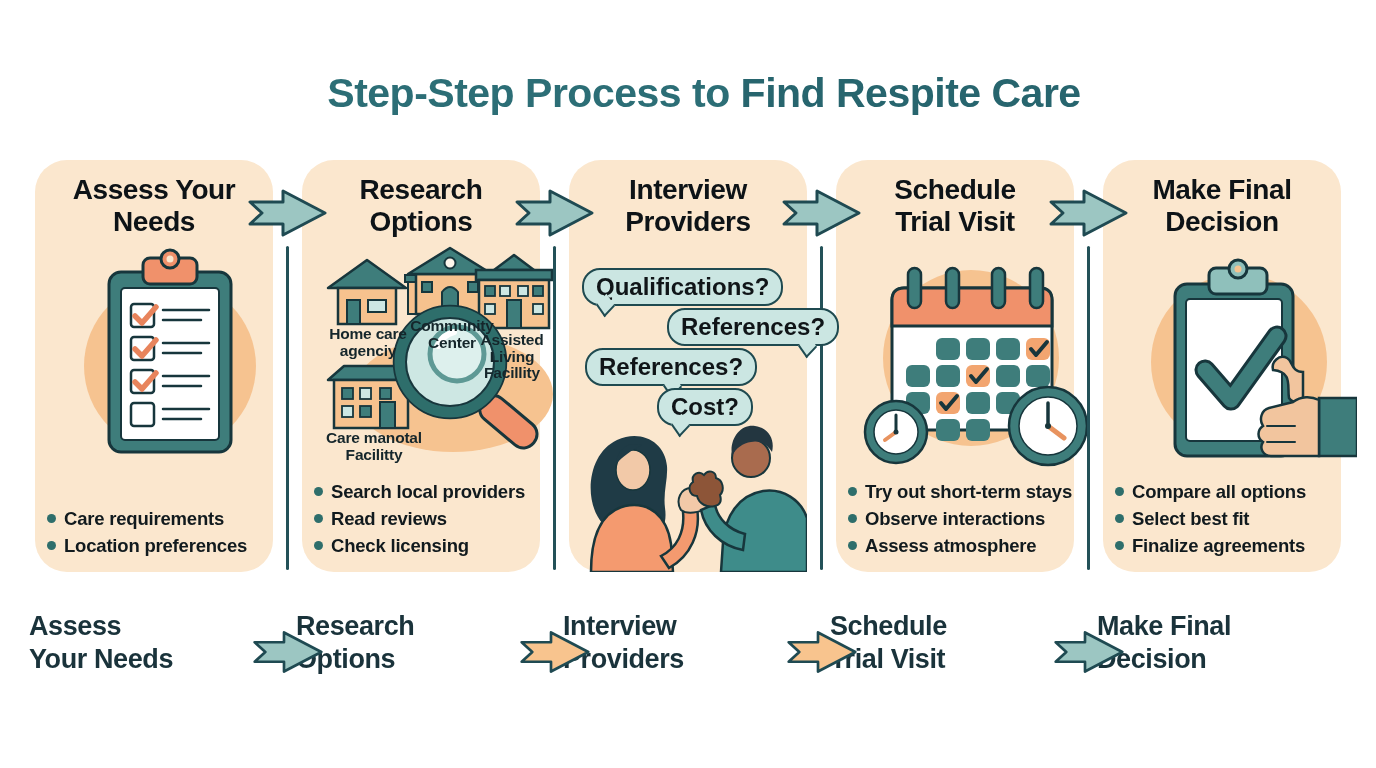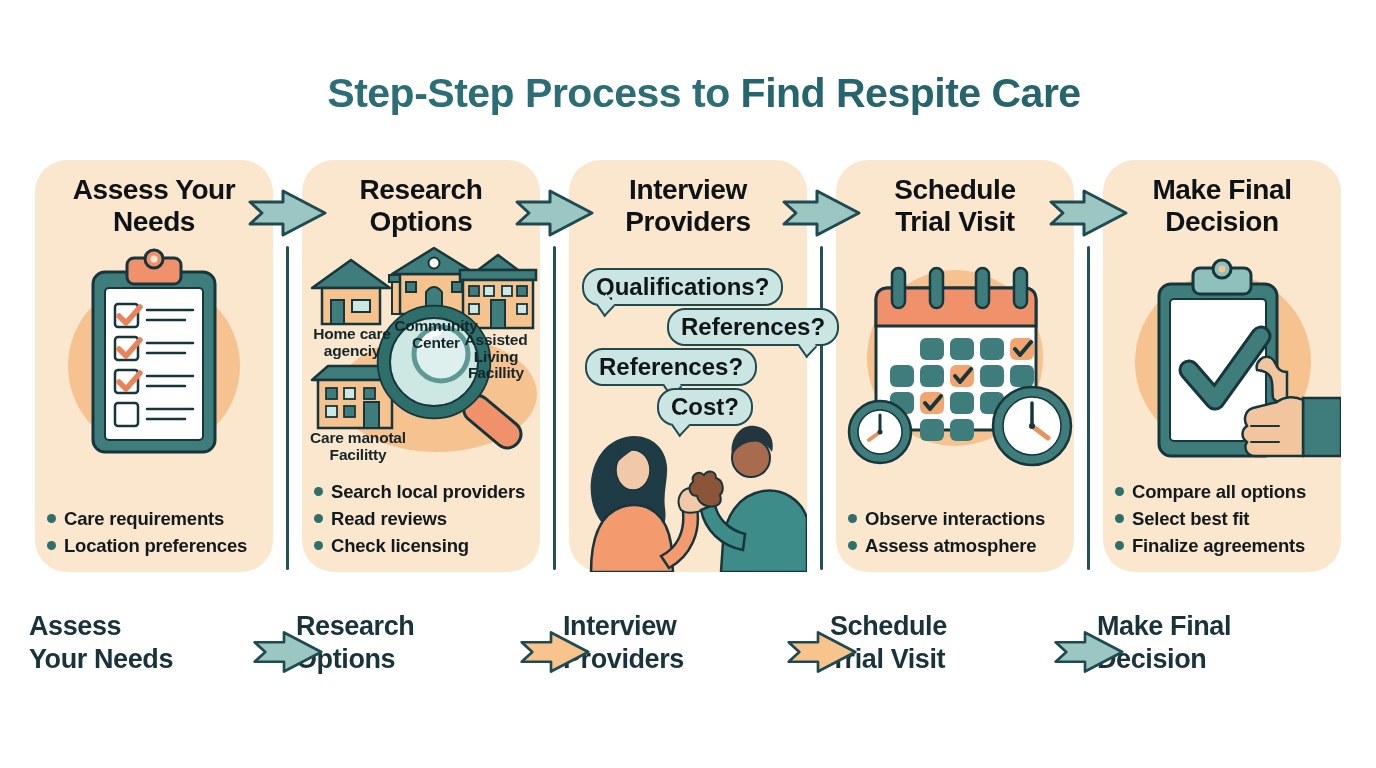--- a/index.html
+++ b/index.html
@@ -6,21 +6,21 @@
   .stage{position:relative;width:1376px;height:768px;background:#fff;overflow:hidden;
          font-family:"Liberation Sans","DejaVu Sans",sans-serif;}
   
   .main-title{position:absolute;top:54px;left:0;width:100%;margin:16px;text-align:center;
               font-size:41px;color:#2C6E76;font-weight:600;letter-spacing:-0.5px;}
   .main-title .em{font-weight:800;color:#27656E;}
   
   .card{position:absolute;top:160px;width:238px;height:412px;background:#FBE7CE;border-radius:32px;}
   .card-title{padding-top:14px;font-size:28px;font-weight:800;text-align:center;line-height:1.14;
               white-space:pre-line;color:#0D1317;letter-spacing:-0.4px;margin:0;}
-  .icon-wrap{position:absolute;left:0;top:88px;width:238px;}
+  .icon-wrap{position:absolute;left:16px;top:88px;width:238px;}
   .bullets{position:absolute;left:12px;right:2px;bottom:10px;list-style:none;margin:0;padding:0;}
   .bullets li{display:flex;gap:8px;margin:5px 0;font-size:18.5px;font-weight:700;color:#111A1E;letter-spacing:-0.2px;}
   .bullets .dot{flex:0 0 auto;width:9px;height:9px;border-radius:50%;background:#2E6E6B;margin-top:6px;}
   
   .loc-label{position:absolute;font-size:15.5px;font-weight:700;color:#15262B;text-align:center;
              line-height:1.08;white-space:pre-line;letter-spacing:-0.2px;}
   
   .bubble{position:absolute;z-index:2;background:#CBE6E2;border:2.5px solid #1F4A50;border-radius:18px;
           padding:3px 12px;font-size:24px;font-weight:700;color:#101518;white-space:nowrap;}
   .bubble::after{content:"";position:absolute;width:13px;height:13px;background:#CBE6E2;
@@ -255,20 +255,24 @@
           <circle cx="196" cy="172" r="29" fill="#FFFFFF" stroke="#17363C" stroke-width="1.5"></circle>
           <line x1="196" y1="172" x2="196" y2="149" stroke="#17363C" stroke-width="3.5" stroke-linecap="round"></line>
           <line x1="196" y1="172" x2="212" y2="184" stroke="#E8935F" stroke-width="5" stroke-linecap="round"></line>
           <circle cx="196" cy="172" r="3" fill="#17363C"></circle>
         </g>
       </svg>
     </div>
     <ul class="bullets">
       <li>
           <span class="dot"></span>
+          <span>Try out short-term stays</span>
+        </li>
+      <li>
+          <span class="dot"></span>
           <span>Observe interactions</span>
         </li>
       <li>
           <span class="dot"></span>
           <span>Assess atmosphere</span>
         </li>
     </ul>
   </div>
 
   <div class="card" style="left:1103px">

